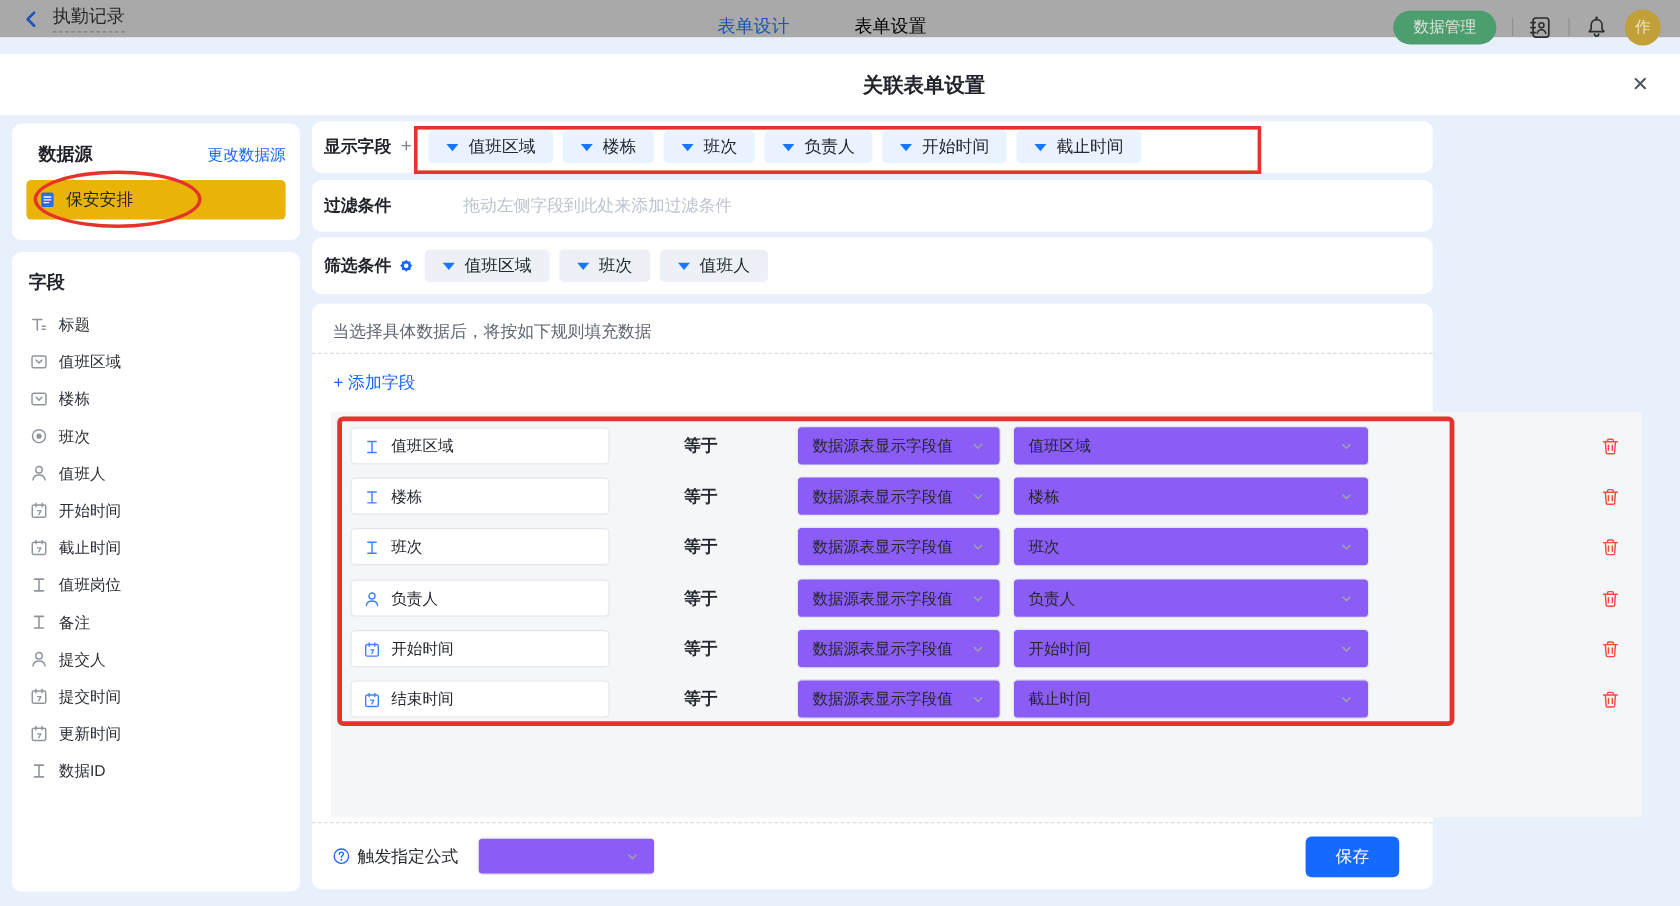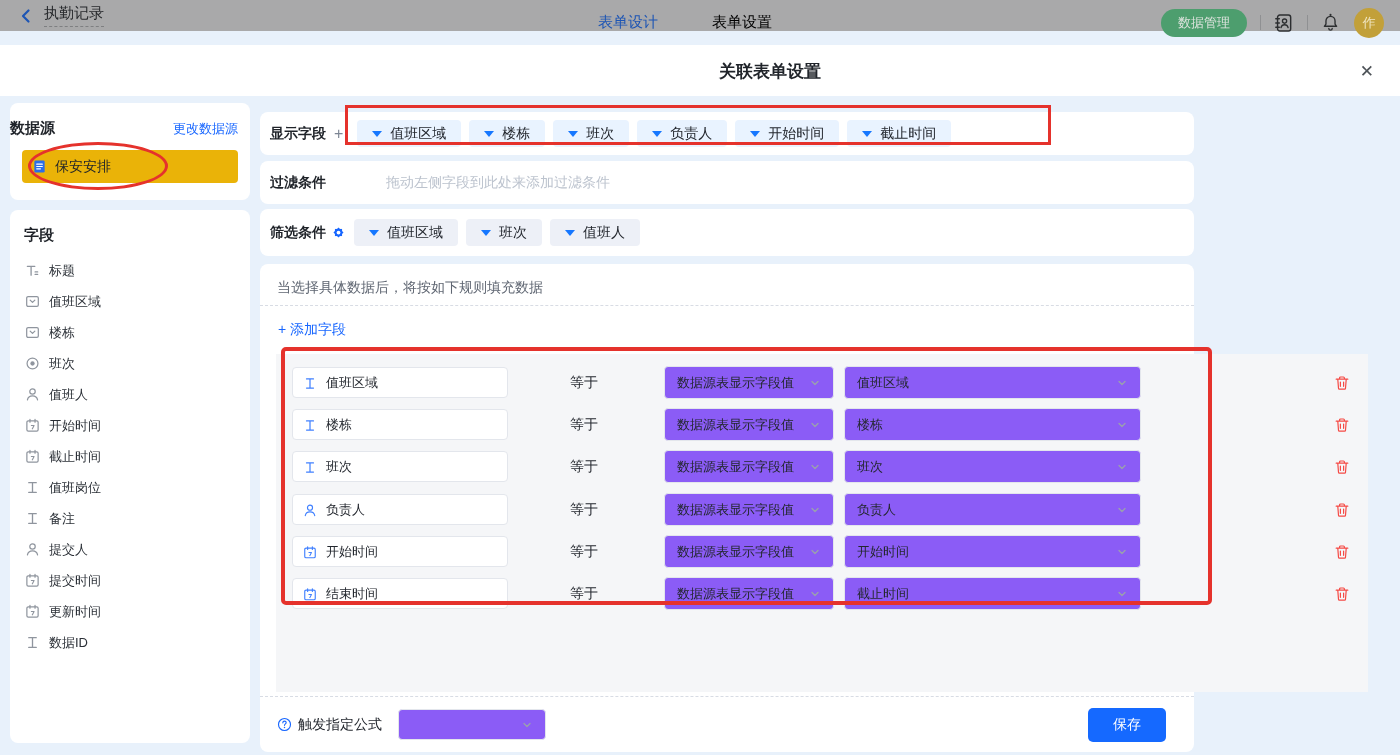--- a/index.html
+++ b/index.html
@@ -27,32 +27,32 @@
   .modal-header { position:absolute; top:45px; left:0; right:0; height:51px; background:#fff; z-index:2; }
   .modal-title { position:absolute; left:770px; top:50%; transform:translate(-50%,-50%); font-size:17px; font-weight:600; color:#20242a; }
   .modal-close { position:absolute; right:26px; top:50%; transform:translateY(-50%); font-size:17px; color:#4e5358; cursor:pointer; }
   .modal-body { position:absolute; top:96px; left:0; right:0; bottom:0; background:#e8f1fb; z-index:2; }
 
   .card { background:#fff; border-radius:8px; }
 
   
   .left-col { position:absolute; left:10px; top:7px; width:240px; }
   .ds-card { height:97px; }
-  .ds-head { display:flex; justify-content:space-between; align-items:center; padding:16px 12px 0 0;text-align:center; }
+  .ds-head { display:flex; justify-content:space-between; align-items:center; padding:16px 12px 0 22px;text-align:center; }
   .panel-title { font-size:15px; font-weight:700; color:#1f2329; }
   .link { font-size:13px; color:#1766ff; cursor:pointer; }
   .ds-item { margin:12px 12px 0 12px; height:33px; background:#eab308; border-radius:4px; display:flex; align-items:center; padding-left:10px; gap:8px; font-size:14px; color:#1f2329; cursor:pointer; }
   .fields-card { margin-top:10px; height:533px; padding-top:16px; }
   .fields-card .panel-title { padding-left:14px; display:block; }
   ul.fields { list-style:none; margin:10px 0 0 0; padding:0; }
   li.field-item { height:31px; display:flex; align-items:center; gap:9px; padding-left:15px; font-size:13px; color:#2a2f36; cursor:grab; }
   .f-icon { width:15px; height:15px; display:flex; }
 
   
-  .main-col { position:absolute; left:260px; top:16px; width:934px; }
+  .main-col { position:absolute; left:260px; top:5px; width:934px; }
   .row-card { position:relative; display:flex; align-items:center; padding-left:10px; }
   .card-display { height:43px; margin-bottom:6px; }
   .card-filter { height:43px; margin-bottom:5px; }
   .card-screen { height:47px; margin-bottom:8px; }
   .row-label { font-size:14px; font-weight:700; color:#1f2329; white-space:nowrap; }
   .plus { color:#7d8694; font-size:16px; margin-left:8px; cursor:pointer; }
   .tags { display:flex; gap:8px; margin-left:14px; }
   .tags.tight { margin-left:8px; }
   .tag { height:27px; border-radius:4px; display:flex; align-items:center; padding:0 15px; font-size:14px; color:#23272e; cursor:pointer; }
   .tag.blue { background:#e9f3ff; }
@@ -62,21 +62,21 @@
   .gear { width:15px; height:15px; margin-left:5px; display:flex; cursor:pointer; }
 
   .big-card { height:488px; position:relative; }
   .hint { height:41px; padding:15px 0 0 17px; font-size:14px; color:#5f6672; }
   .dash { border:0; border-top:1px dashed #d8dce4; margin:0; }
   .add-field { height:48px; padding:15px 0 0 18px; font-size:14px; color:#1766ff; width:fit-content; cursor:pointer; }
   .rules-region { position:relative; margin-left:16px; width:1092px; height:338px; background:#f5f6f8; }
   .rule-row { position:absolute; left:0; right:0; height:33px; display:flex; align-items:center; }
   .field-box { margin-left:16px; width:216px; height:31px; background:#fff; border:1px solid #e3e6ec; border-radius:4px; display:flex; align-items:center; gap:9px; padding-left:10px; font-size:13px; color:#23272e; cursor:pointer; }
   .fb-icon { width:14px; height:14px; display:flex; }
-  .rule-op { margin-left:62px; width:36px; font-size:14px; font-weight:400; color:#23272e; }
+  .rule-op { margin-left:62px; width:36px; font-size:14px; font-weight:700; color:#23272e; }
   .select-box { height:33px; background:#8b5cf6; border:1px solid #e3e6ec; border-radius:4px; display:flex; align-items:center; justify-content:space-between; padding:0 12px; font-size:13px; color:#23272e; cursor:pointer; }
   .sb-src { margin-left:58px; width:170px; }
   .sb-val { margin-left:10px; width:297px; }
   .chev { display:flex; }
   .trash { margin-left:auto; margin-right:18px; width:16px; height:16px; display:flex; cursor:pointer; }
 
   .foot { position:absolute; left:0; right:0; bottom:0; height:56px; border-top:1px dashed #d8dce4; display:flex; align-items:center; padding-left:17px; }
   .q-icon { width:15px; height:15px; display:flex; }
   .foot-label { font-size:14px; color:#23272e; margin-left:6px; }
   .foot-select { margin-left:16px; width:148px; height:31px; }

